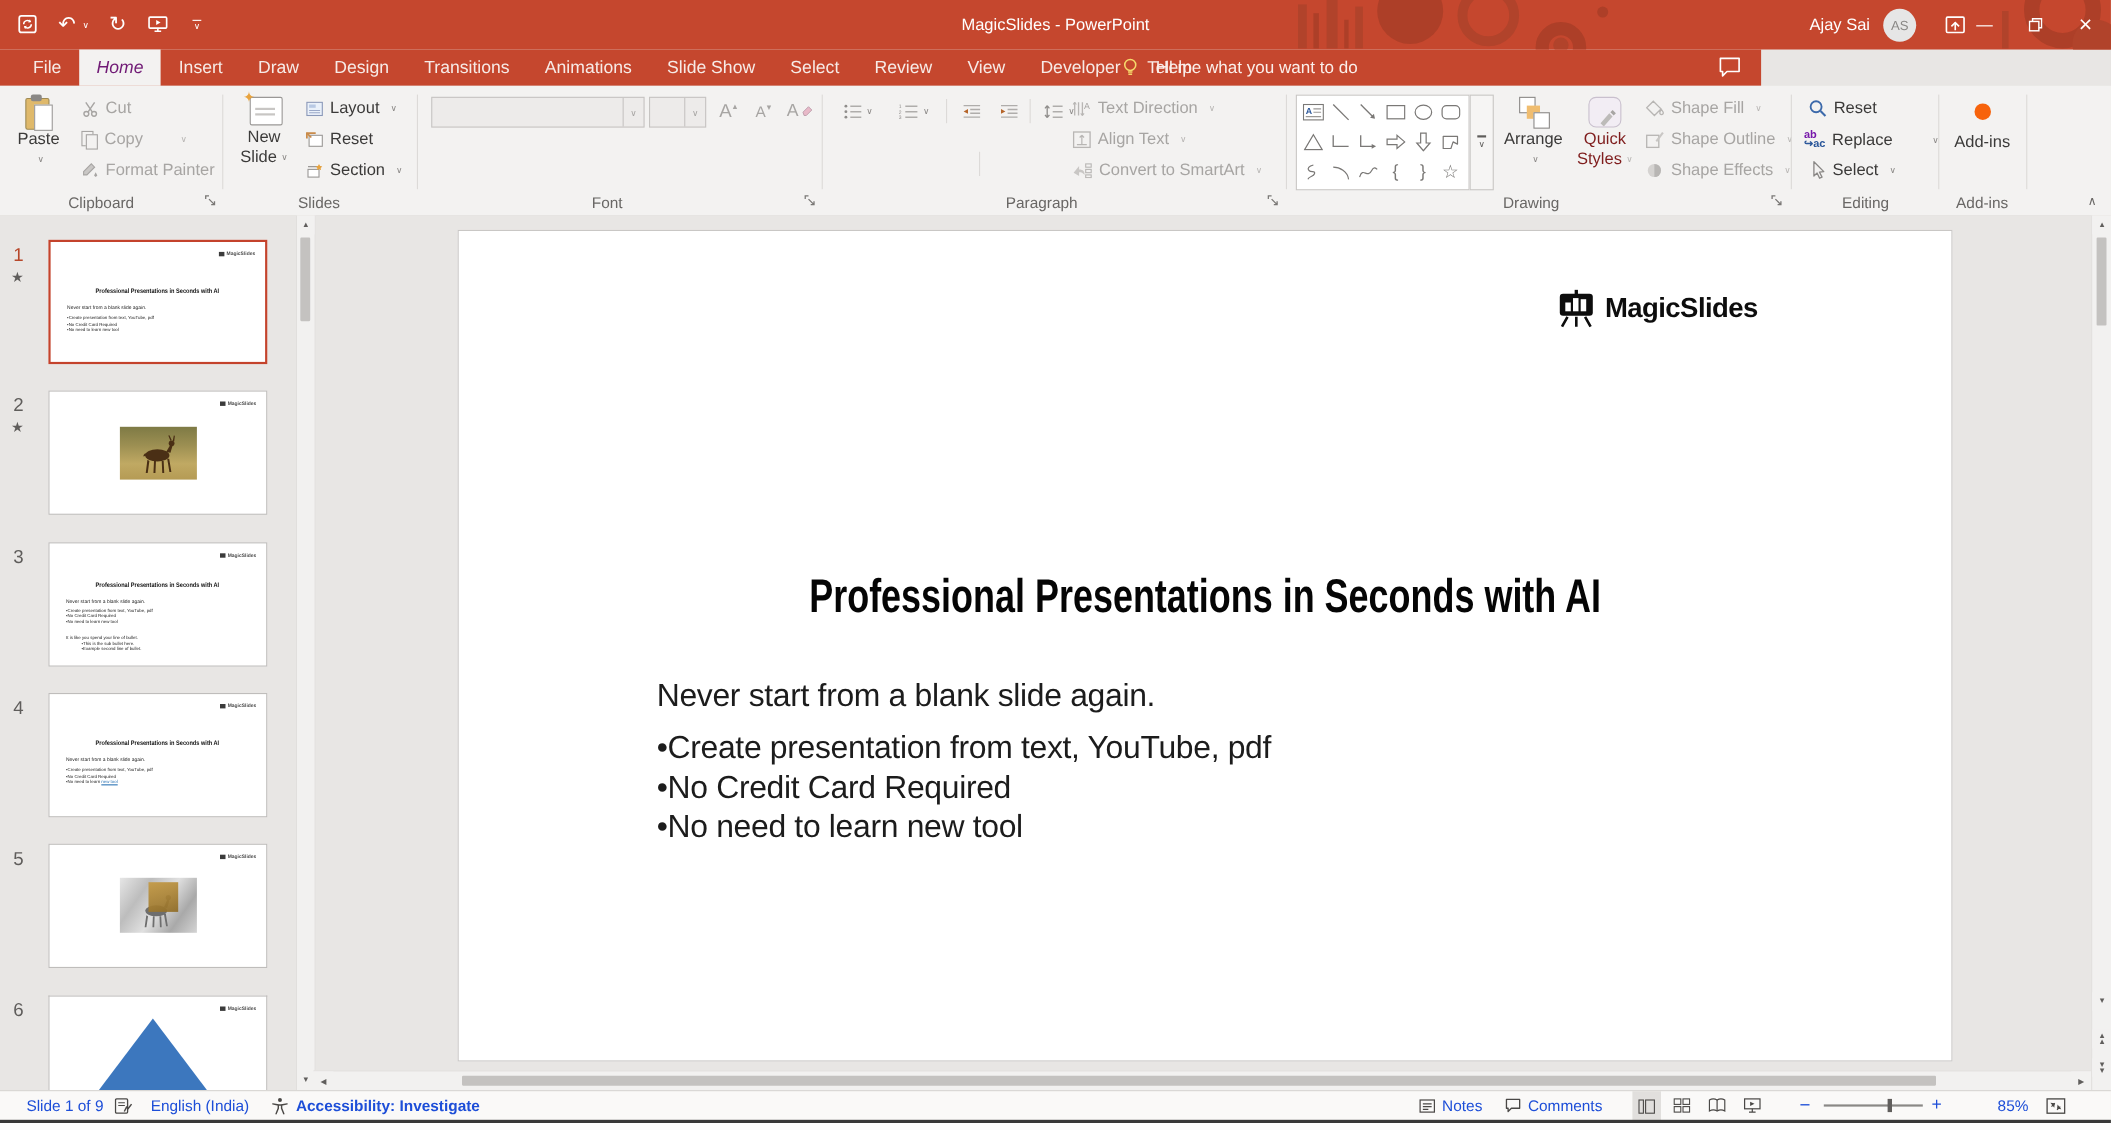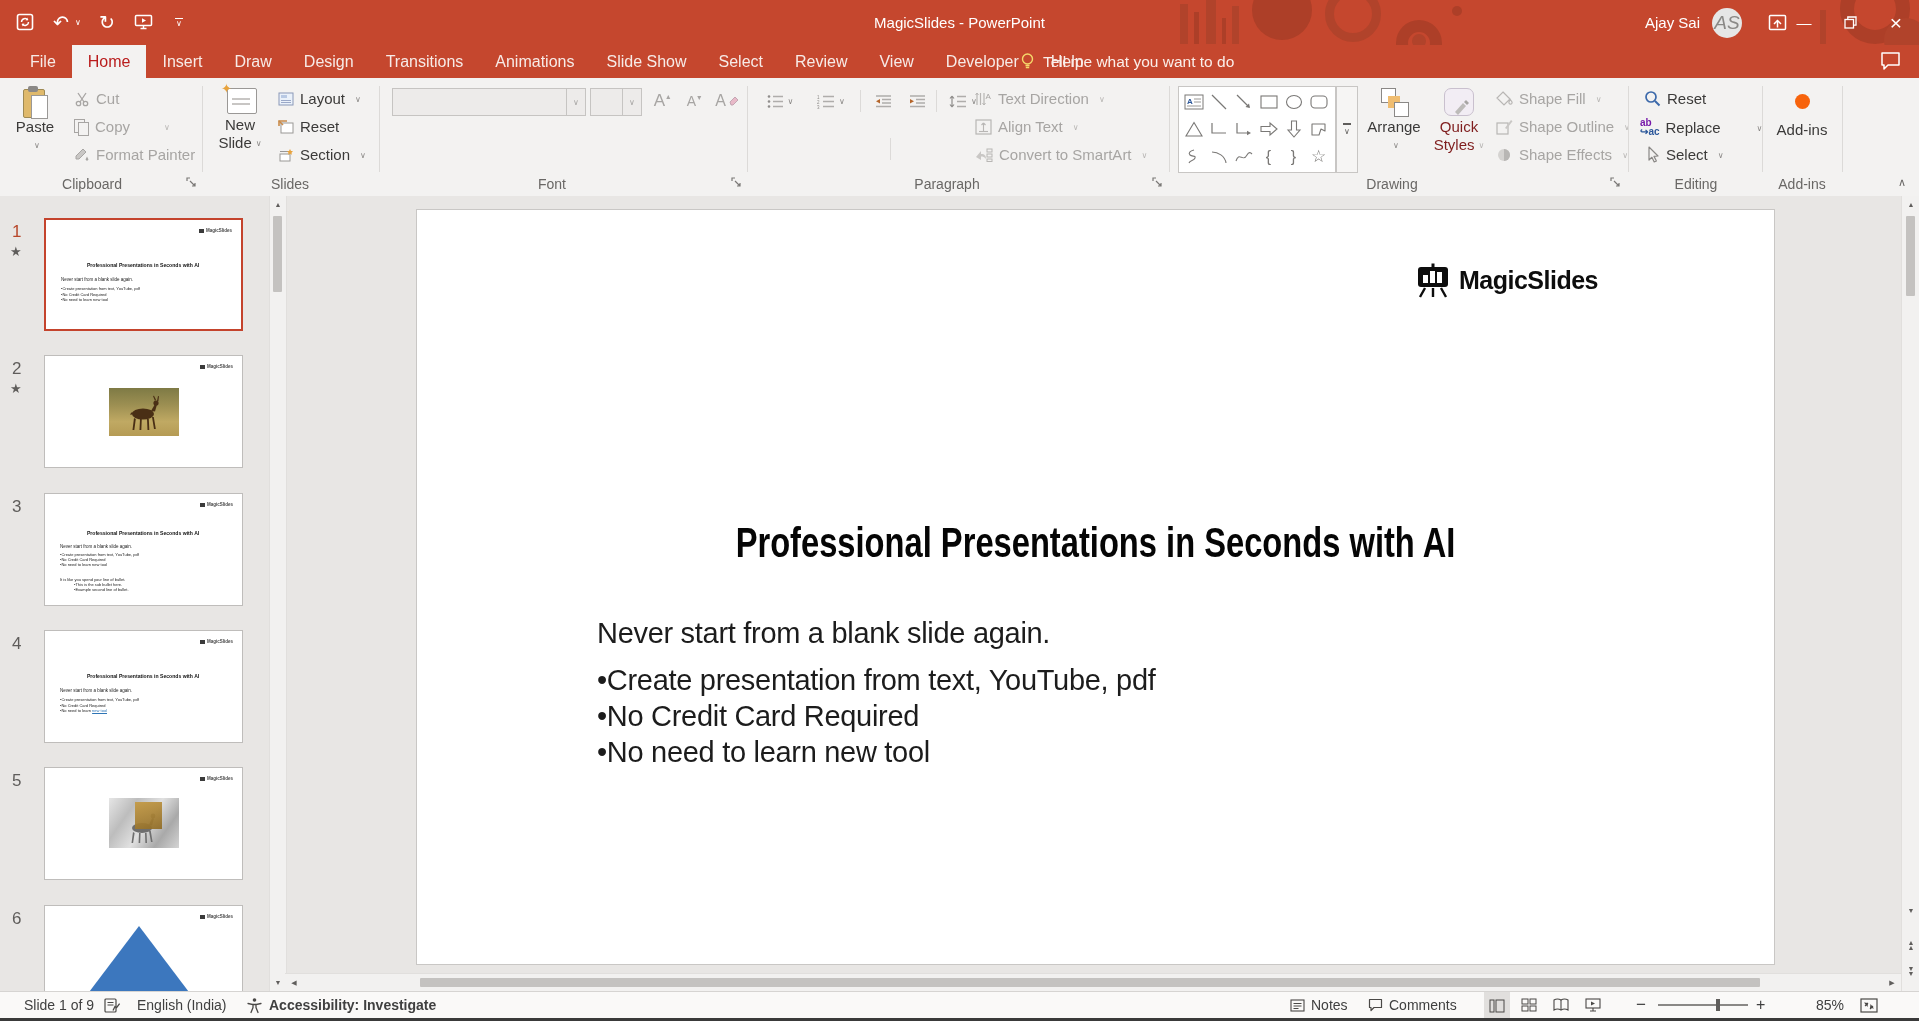--- a/index.html
+++ b/index.html
@@ -7,29 +7,29 @@
        -webkit-font-smoothing:antialiased;}
   .abs{position:absolute;}
   
   .titlebar{position:absolute;left:0;top:0;width:1919px;height:45px;background:#C5472E;overflow:hidden;}
   .tb-decor{position:absolute;pointer-events:none;}
   .qat{position:absolute;left:14px;top:6px;display:flex;align-items:center;gap:14px;height:32px;color:#fff;}
   .qat .qbtn{display:flex;align-items:center;justify-content:center;width:22px;height:22px;font-size:17px;color:#fff;cursor:default;}
   .win-title{position:absolute;left:0;right:0;top:0;height:45px;display:flex;align-items:center;justify-content:center;
              color:#fff;font-size:15px;pointer-events:none;}
   .user-area{position:absolute;right:132px;top:0;height:45px;display:flex;align-items:center;gap:12px;color:#fff;font-size:15px;}
-  .avatar{width:30px;height:30px;border-radius:50%;background:#E6E6E6;color:#8A8886;font-size:19px;
-          display:flex;align-items:center;justify-content:center;font-style:italic;}
+  .avatar{width:30px;height:30px;border-radius:50%;background:#E6E6E6;color:#8A8886;font-size:12px;
+          display:flex;align-items:center;justify-content:center;}
   .win-ctrls{position:absolute;right:0;top:0;height:45px;display:flex;}
   .win-btn{width:46px;height:45px;display:flex;align-items:center;justify-content:center;color:#fff;font-size:15px;}
   
-  .tabrow{position:absolute;left:0;top:45px;width:1919px;height:33px;background:#C5472E;display:flex;align-items:stretch;}
+  .tabrow{position:absolute;left:0;top:45px;width:1601px;height:33px;background:#C5472E;display:flex;align-items:stretch;}
   .tabs{display:flex;margin-left:14px;}
   .tab{display:flex;align-items:center;padding:0 16px;color:#F7EBE7;font-size:16px;cursor:default;}
-  .tab.active{background:#F3F2F1;color:#b91c1c;}
+  .tab.active{background:#F3F2F1;color:#701a75;font-style:italic;}
   .tellme{position:absolute;left:1020px;top:0;height:33px;display:flex;align-items:center;gap:8px;color:#FBEFEa;font-size:15.5px;}
   .tab-comment{position:absolute;right:18px;top:6px;}
   
   .ribbon{position:absolute;left:0;top:78px;width:1919px;height:118px;background:#F3F2F1;border-bottom:1px solid #CFCDCB;}
   .sep{position:absolute;top:8px;height:86px;width:1px;background:#DCDAD8;}
   .glabel{position:absolute;top:98px;font-size:14px;color:#696765;transform:translateX(-50%);white-space:nowrap;}
   .launcher{position:absolute;top:99px;width:14px;height:14px;}
   .rb{position:absolute;display:flex;align-items:center;gap:6px;font-size:15px;color:#3B3A39;white-space:nowrap;}
   .rb.dis{color:#A7A5A3;}
   .big{position:absolute;display:flex;flex-direction:column;align-items:center;font-size:15px;color:#3B3A39;line-height:18px;}
@@ -70,21 +70,21 @@
   .slide{position:absolute;left:416px;top:13px;width:1359px;height:756px;background:#fff;border:1px solid #C9C7C5;box-sizing:border-box;}
   .logo{position:absolute;left:998px;top:52px;display:flex;align-items:center;gap:8px;}
   .logo-text{font-size:25px;font-weight:bold;color:#0d0d0d;letter-spacing:-0.5px;}
   .slide-title{position:absolute;left:0;right:0;top:308px;text-align:center;font-size:43px;font-weight:bold;color:#050505;}
   .slide-title span{display:inline-block;transform:scaleX(.76);white-space:nowrap;}
   .slide-lead{position:absolute;left:180px;top:407px;font-size:29px;color:#1c1c1c;letter-spacing:-0.3px;}
   .slide-bullets{position:absolute;left:180px;top:452px;font-size:29px;line-height:36px;color:#1c1c1c;letter-spacing:-0.3px;}
   .slide-bullets div::before{content:"\2022 ";}
   
   .statusbar{position:absolute;left:0;top:991px;width:1919px;height:30px;background:#FAF9F8;border-top:1px solid #D6D4D2;
-             box-sizing:border-box;font-size:14px;color:#404040;}
+             box-sizing:border-box;font-size:14px;color:#1d4ed8;}
   .statusbar::after{content:"";position:absolute;left:0;bottom:0;width:100%;height:3px;background:#3A3A3A;}
   .sb-item{position:absolute;top:0;height:26px;display:flex;align-items:center;gap:6px;}
   .zoom-track{position:absolute;top:12px;width:90px;height:2px;background:#8A8886;}
   .zoom-thumb{position:absolute;top:-5px;width:4px;height:12px;background:#605E5C;}
   svg{display:block;}
 </style>
 </head>
 <body>
 
 <div class="app">

